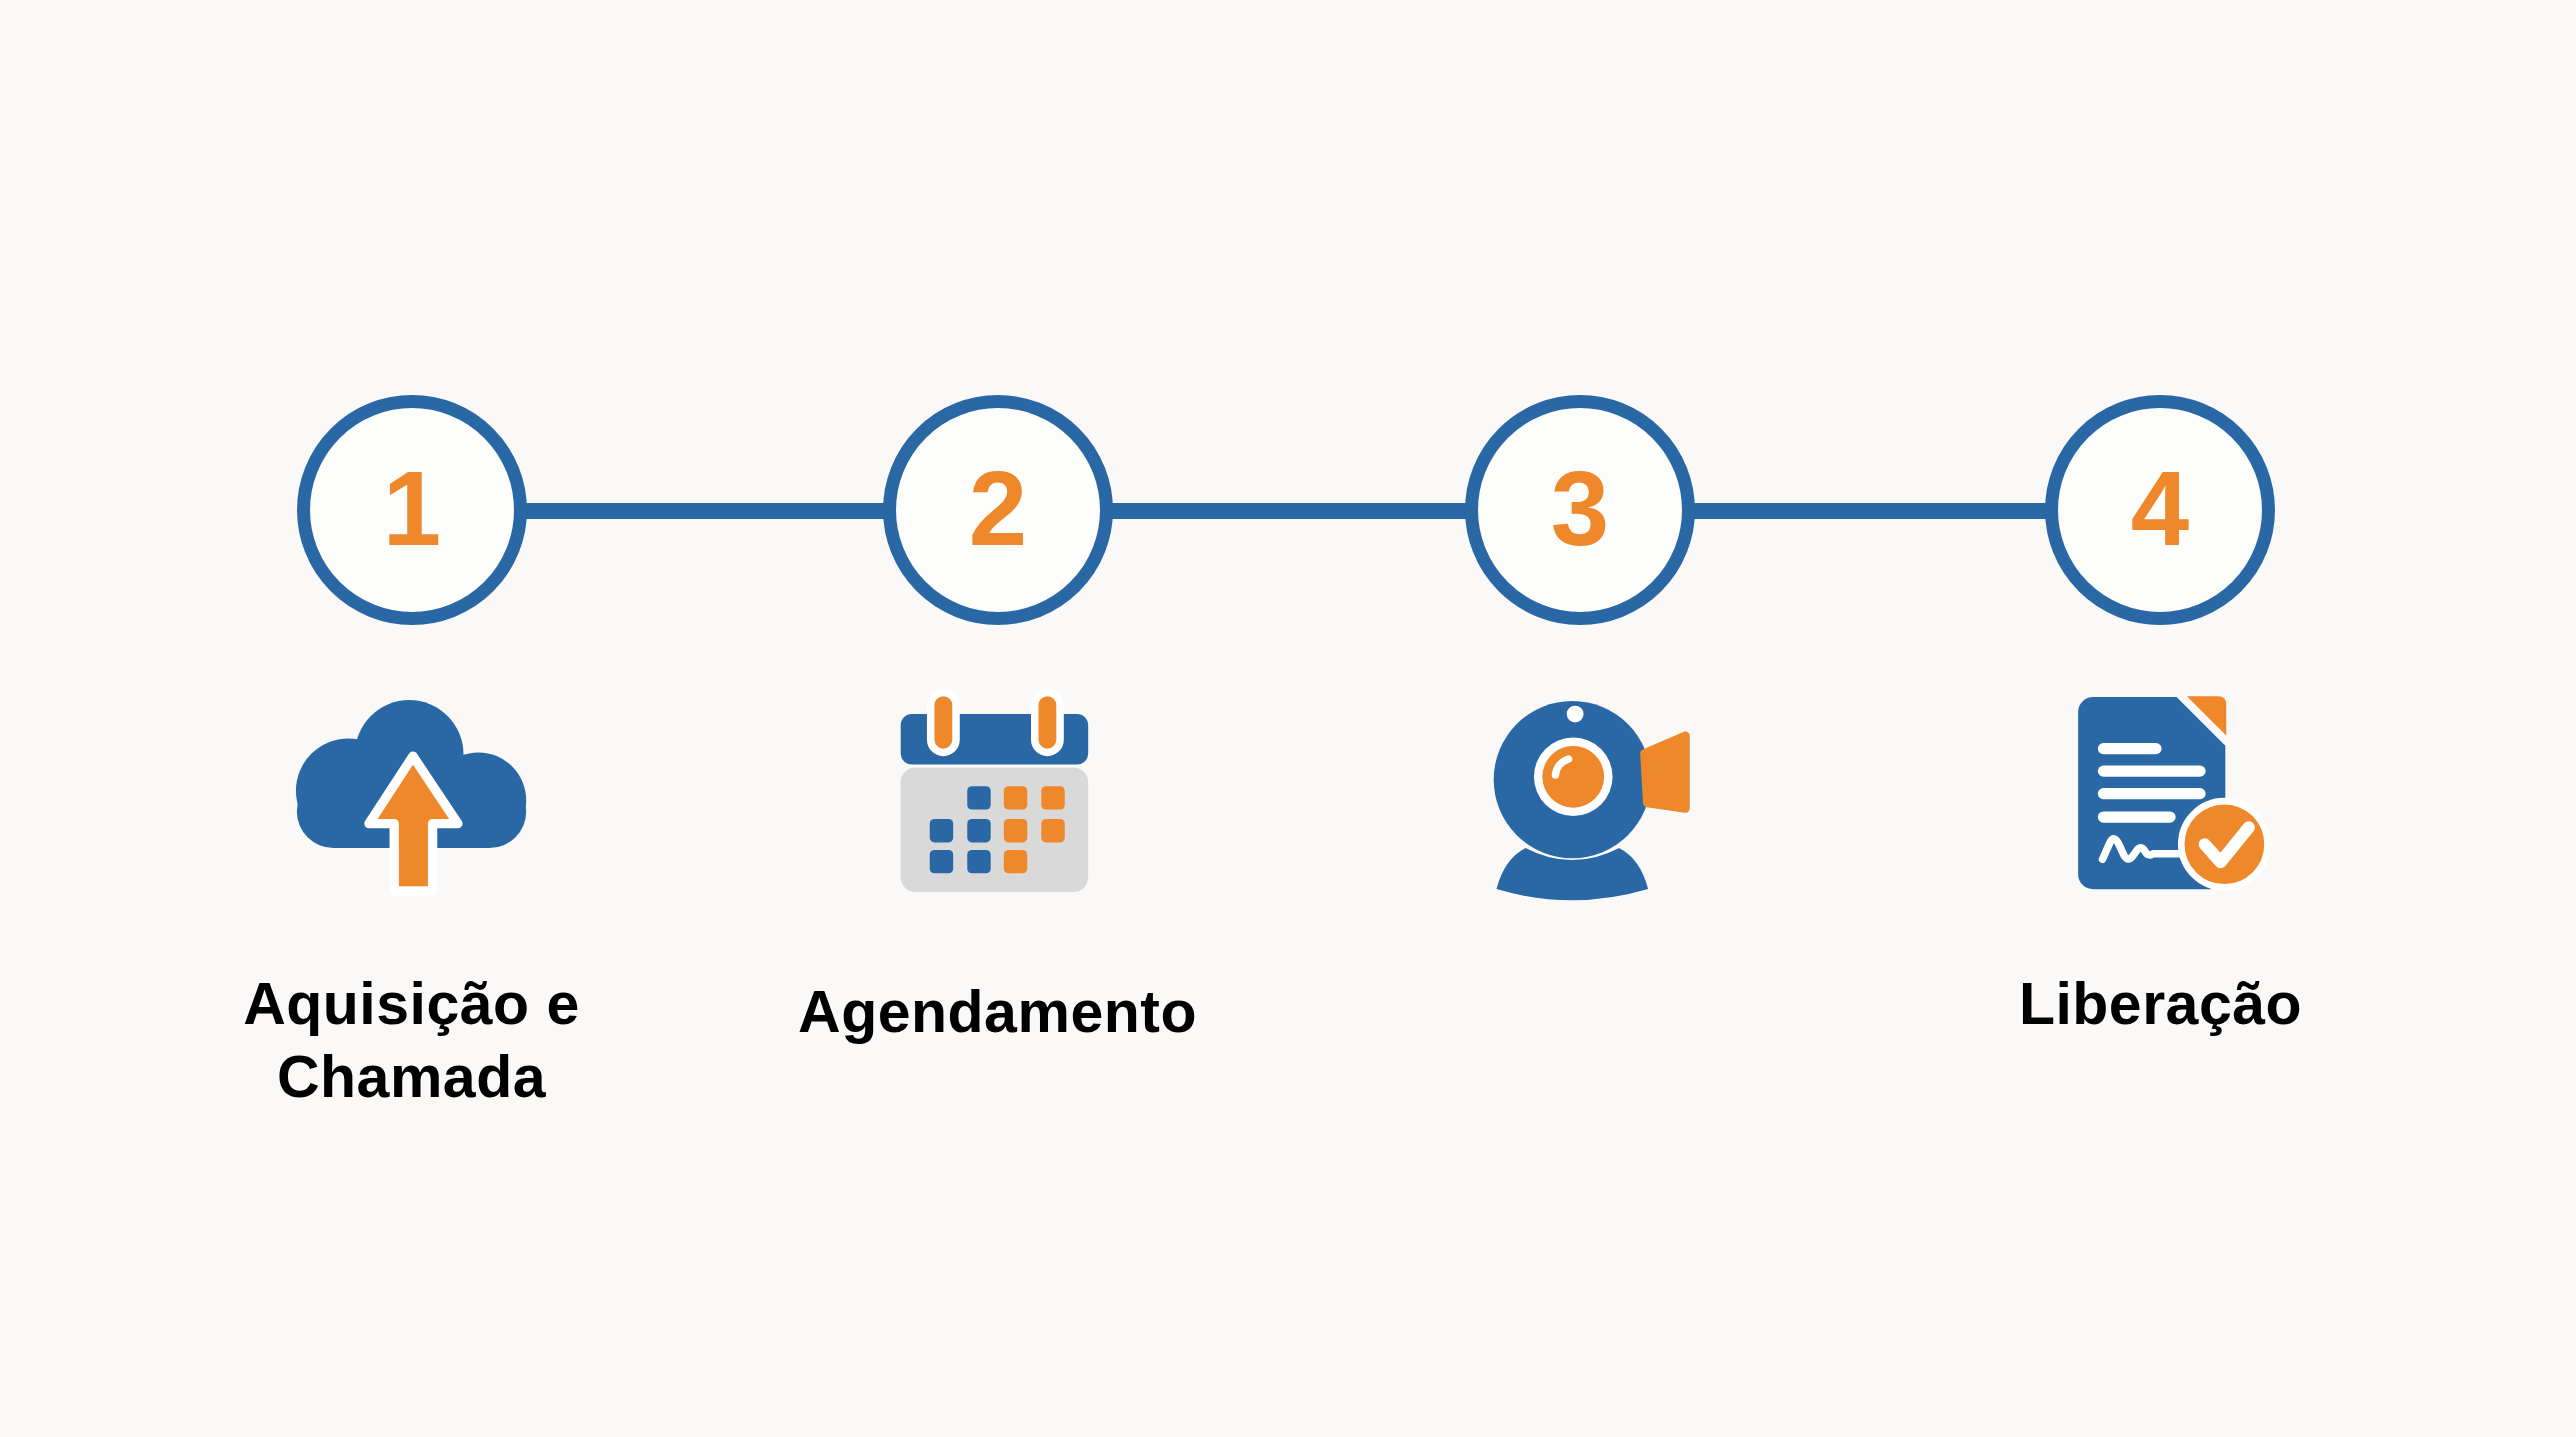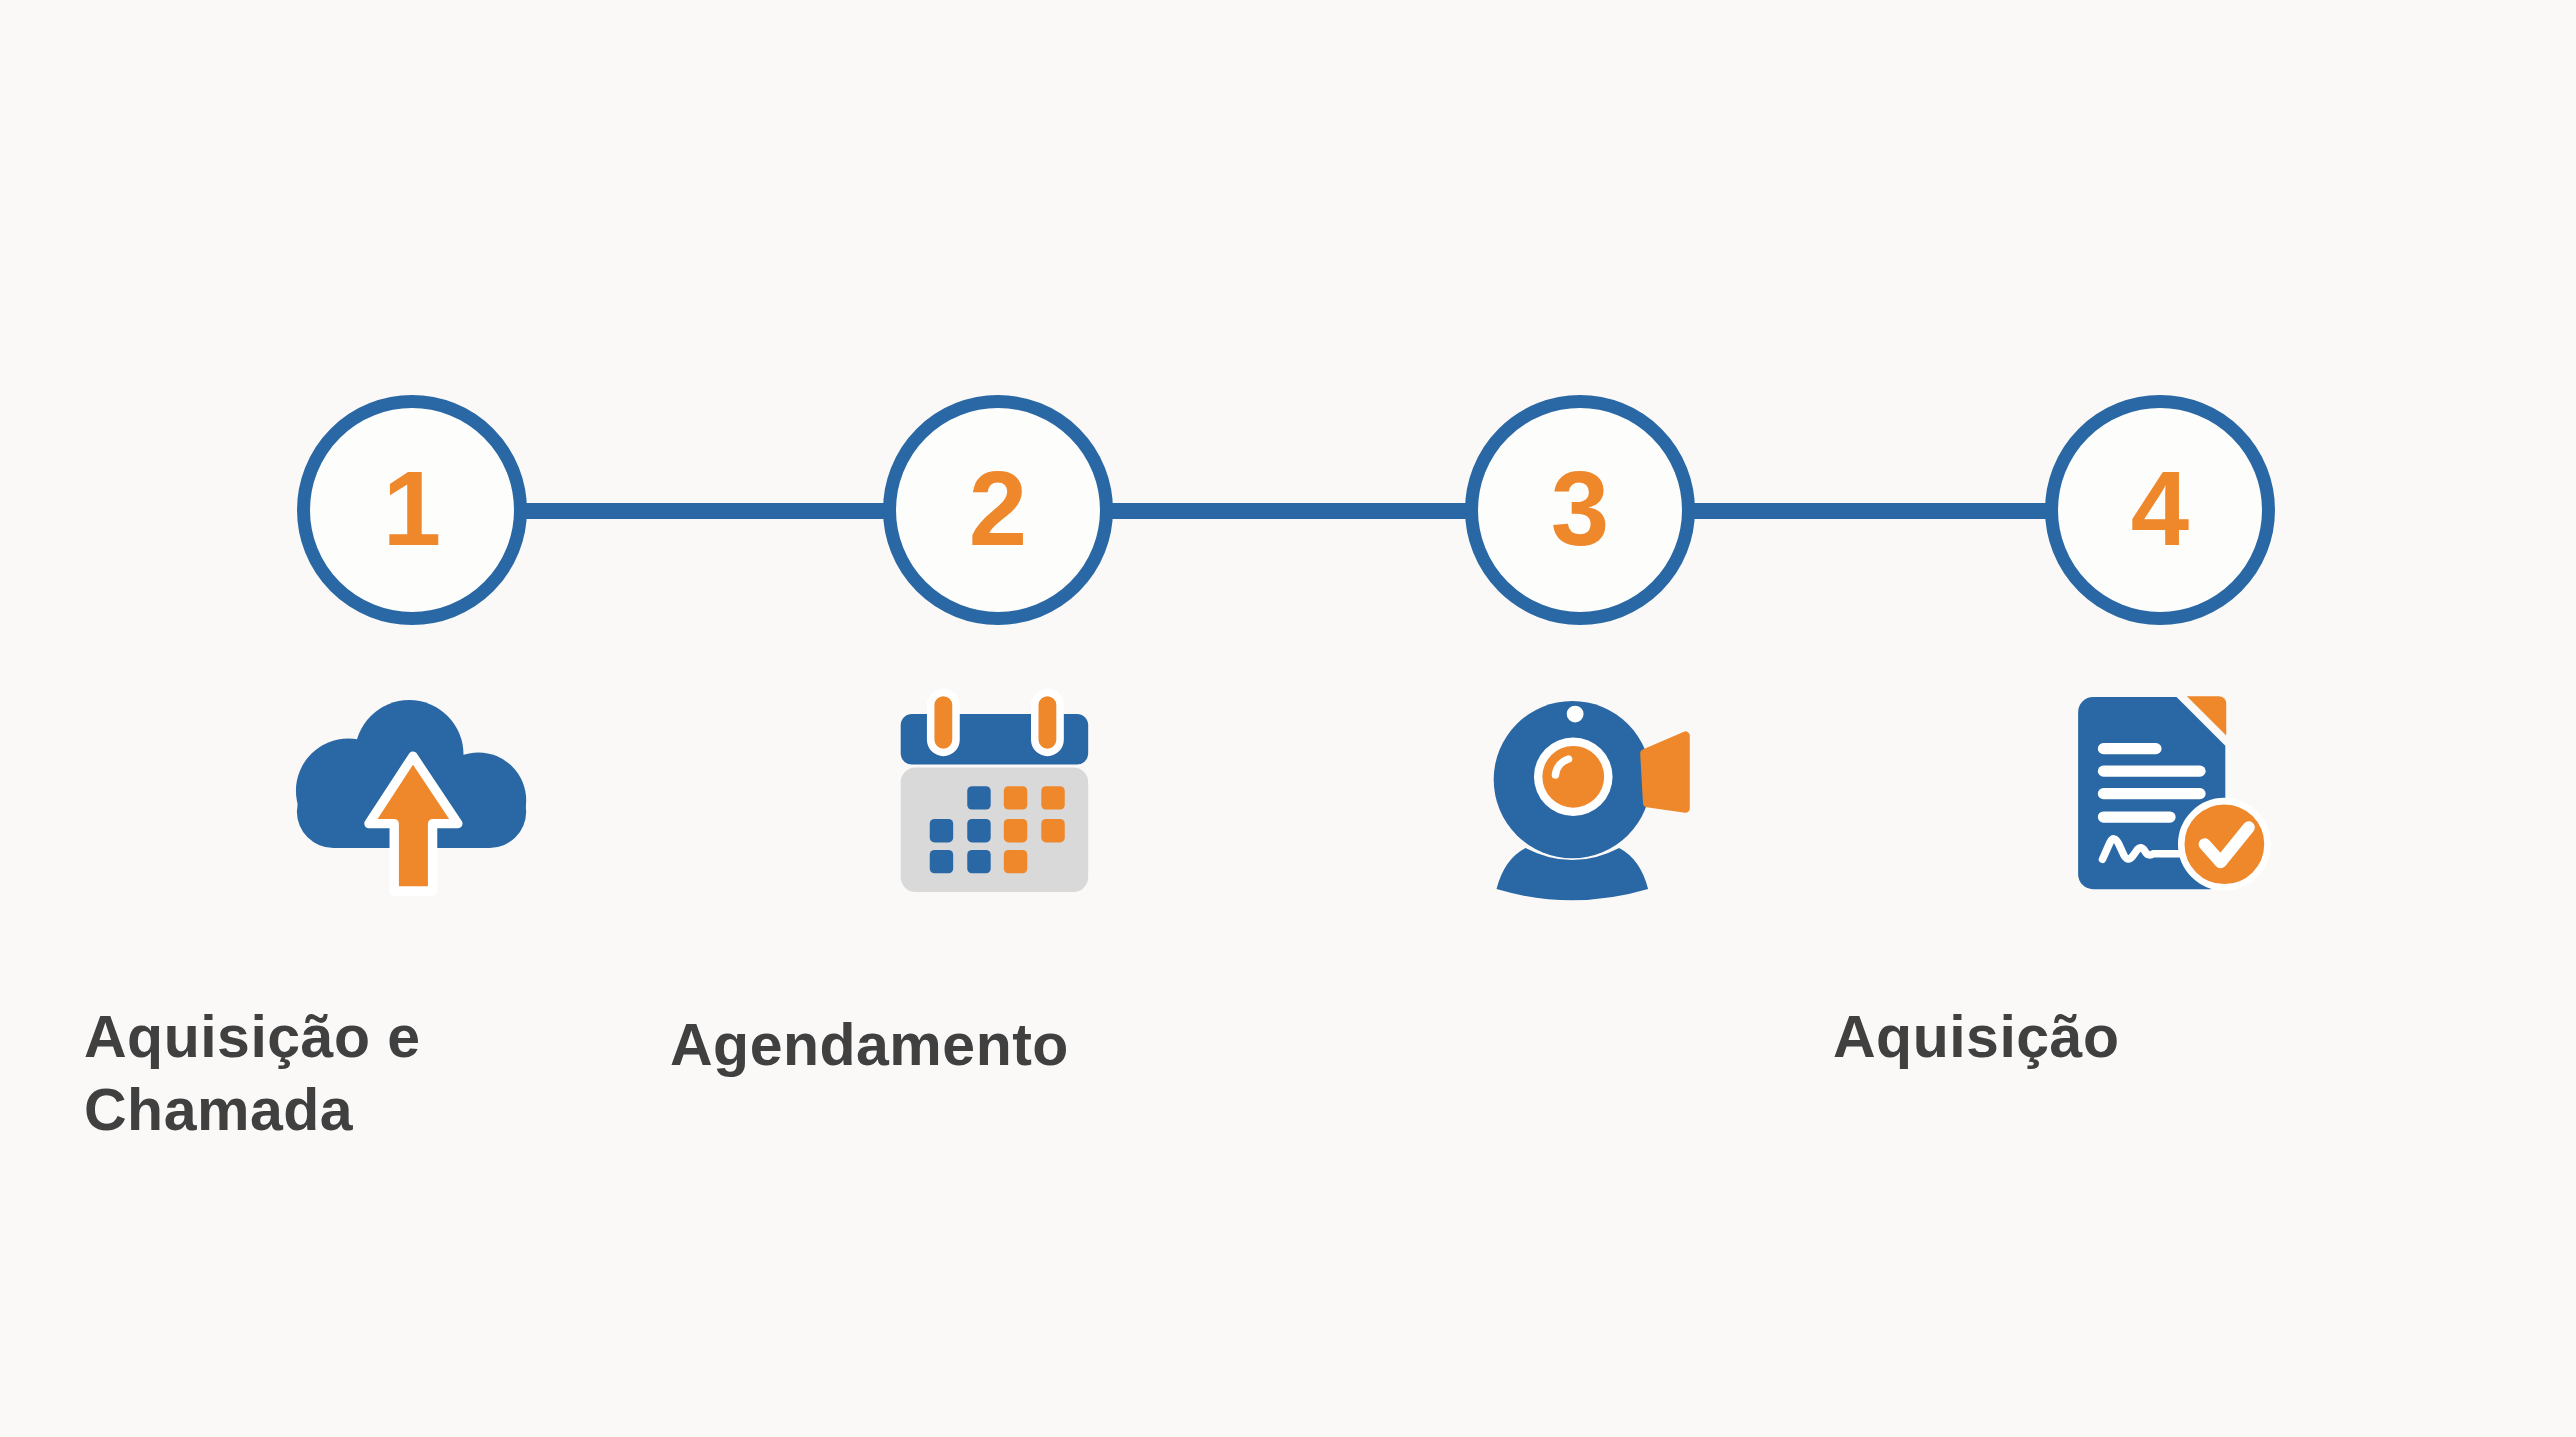--- a/index.html
+++ b/index.html
@@ -20,22 +20,22 @@
     box-sizing:border-box;border:13px solid #2A68A5;border-radius:50%;
     background:#FDFDFC;z-index:2;
     display:flex;align-items:center;justify-content:center;
   }
   .step-number{
     color:#EF872B;font-size:105px;font-weight:800;line-height:1;
     transform:translateY(-1.9px);
   }
   .step-icon{position:absolute;top:683px;z-index:2;}
   .step-label{
-    position:absolute;top:1001px;width:655px;
-    text-align:left;color:#404040;
+    position:absolute;top:968px;width:655px;
+    text-align:center;color:#000000;
     font-size:59px;font-weight:700;line-height:1.24;
     letter-spacing:0.5px;
   }
   .lbl-line{min-height:0;}
   svg{display:block;}
 </style>
 </head>
 <body>
 
 <div class="canvas">
@@ -120,17 +120,17 @@
         <path d="M57,94 H160"></path>
         <path d="M57,118 H160"></path>
         <path d="M57,143 H128"></path>
       </g>
       <path d="M56,188 L64,170 Q68,162 73,171 L79,184 Q83,191 88,185 L93,178 Q97,173 101,179 Q105,186 110,182 L148,182" stroke="#FFFFFF" stroke-width="8" fill="none" stroke-linecap="round" stroke-linejoin="round"></path>
       <circle cx="186" cy="172" r="46" fill="#EF872B" stroke="#FFFFFF" stroke-width="7"></circle>
       <path d="M165,172 L182,191 L212,154" stroke="#FFFFFF" stroke-width="13" fill="none" stroke-linecap="round" stroke-linejoin="round"></path>
     </svg>
   </div>
   <div class="step-label" style="left:1833px;">
-    <div class="lbl-line">Aquisição</div>
+    <div class="lbl-line">Liberação</div>
   </div>
 
 </div>
 
 
 </body></html>

